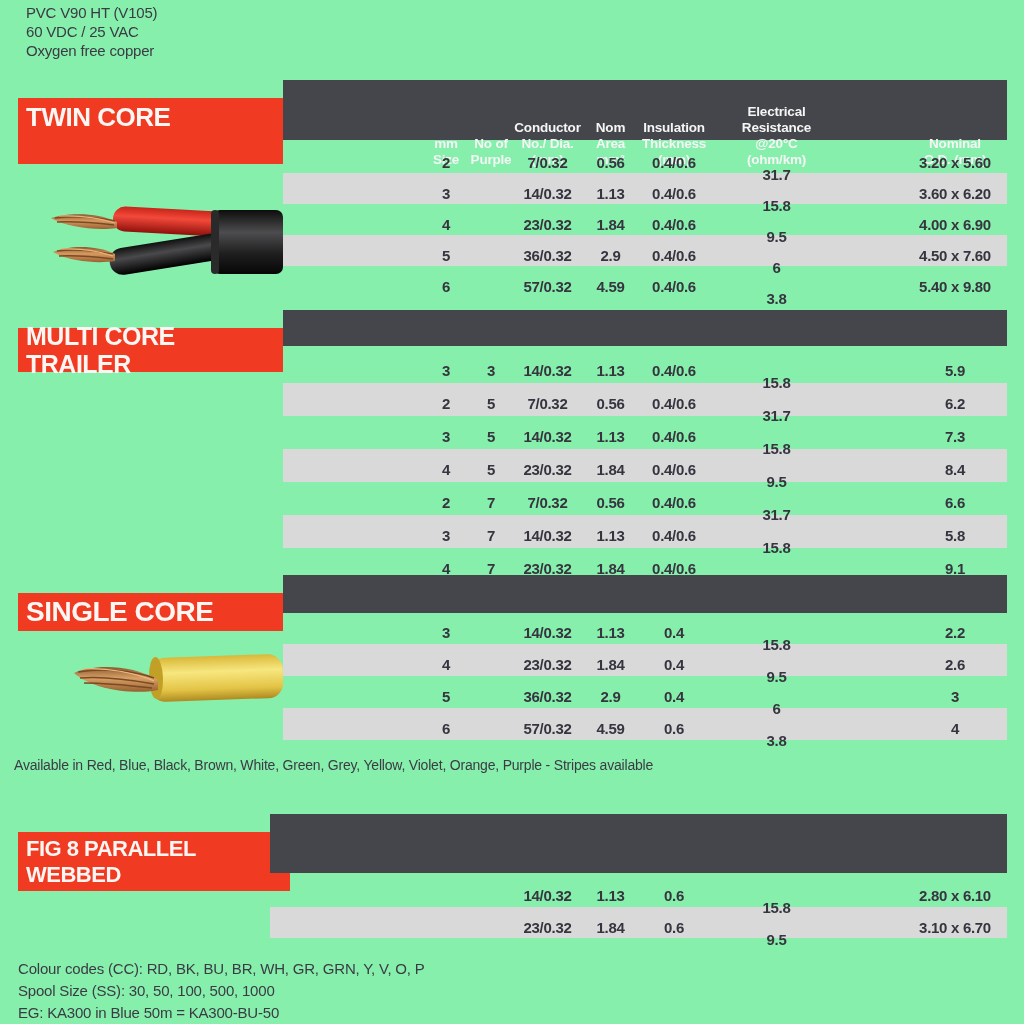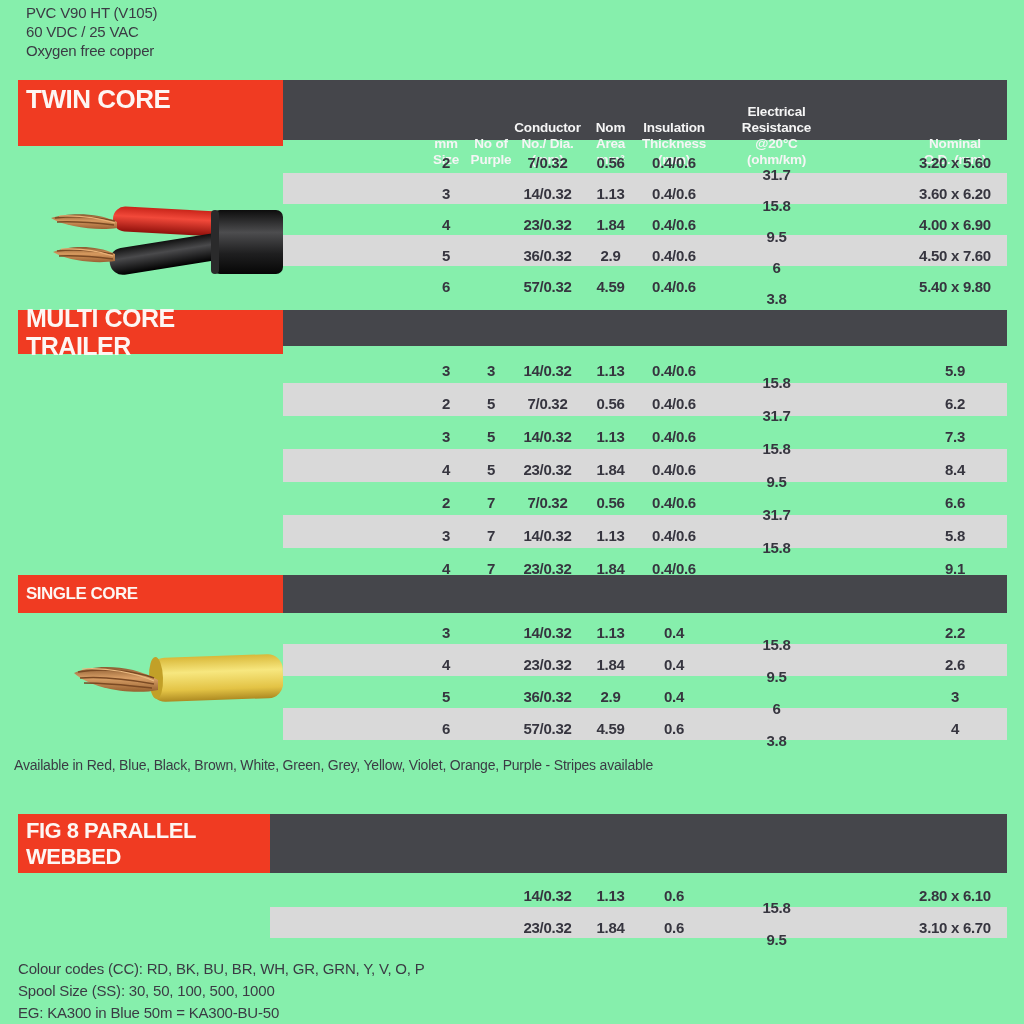--- a/index.html
+++ b/index.html
@@ -6,21 +6,21 @@
   body{font-family:"Liberation Sans", sans-serif; color:#36353f;}
   .page{position:relative;width:1024px;height:1024px;background:#86efac;overflow:hidden;}
 
   .notes{position:absolute;font-size:15px;line-height:19px;color:#3b3b44;white-space:pre-line;letter-spacing:-0.2px;}
   .top-notes{left:26px;top:3px;}
   .footer-notes{left:18px;top:958px;line-height:22px;}
   .available-note{position:absolute;left:14px;top:757px;font-size:14px;color:#3b3b44;letter-spacing:-0.2px;}
 
   .banner{position:absolute;background:var(--red);color:#fdf6f3;font-weight:700;
           display:flex;align-items:flex-start;padding:5px 0 0 8px;box-sizing:border-box;
-          font-size:26px;letter-spacing:-0.5px;white-space:pre-line;line-height:28px;}
+          font-size:26px;letter-spacing:-0.5px;white-space:pre-line;line-height:28px;margin-top:18px;}
   .banner.vcenter{align-items:center;padding-top:0;}
   .banner.two-line{font-size:22px;line-height:26px;padding-top:4px;}
   .dark-bar{position:absolute;background:var(--dark);}
 
   .hdr-grid{display:grid;grid-template-columns:143px 40px 50px 63px 63px 82px 141px 142px;height:100%;}
   .rows{position:absolute;width:724px;}
   .rows .trow{display:grid;grid-template-columns:143px 40px 50px 63px 63px 82px 141px 142px;}
   .rows.offset-270{width:737px;}
   .rows.offset-270 .trow{grid-template-columns:156px 40px 50px 63px 63px 82px 141px 142px;}
   .trow:nth-child(even){background:#d9d9d9;}
@@ -234,21 +234,21 @@
         <div class="cell">4</div>
         <div class="cell">7</div>
         <div class="cell">23/0.32</div>
         <div class="cell">1.84</div>
         <div class="cell">0.4/0.6</div>
         <div class="cell">9.5</div>
         <div class="cell">9.1</div>
       </div>
     </div>
 
-  <div class="banner vcenter" style="left:18px;top:575px;width:265px;height:38px;font-size:17px;">SINGLE CORE</div>
+  <div class="banner vcenter" style="left:18px;top:575px;width:265px;height:38px;font-size:28px;">SINGLE CORE</div>
   <div class="dark-bar" style="left:283px;top:575px;width:724px;height:38px;"></div>
   <div class="rows single-rows" style="left:283px;top:612px;">
       <div class="trow">
         <div class="cell spacer"></div>
         <div class="cell">3</div>
         <div class="cell"></div>
         <div class="cell">14/0.32</div>
         <div class="cell">1.13</div>
         <div class="cell">0.4</div>
         <div class="cell">15.8</div>

